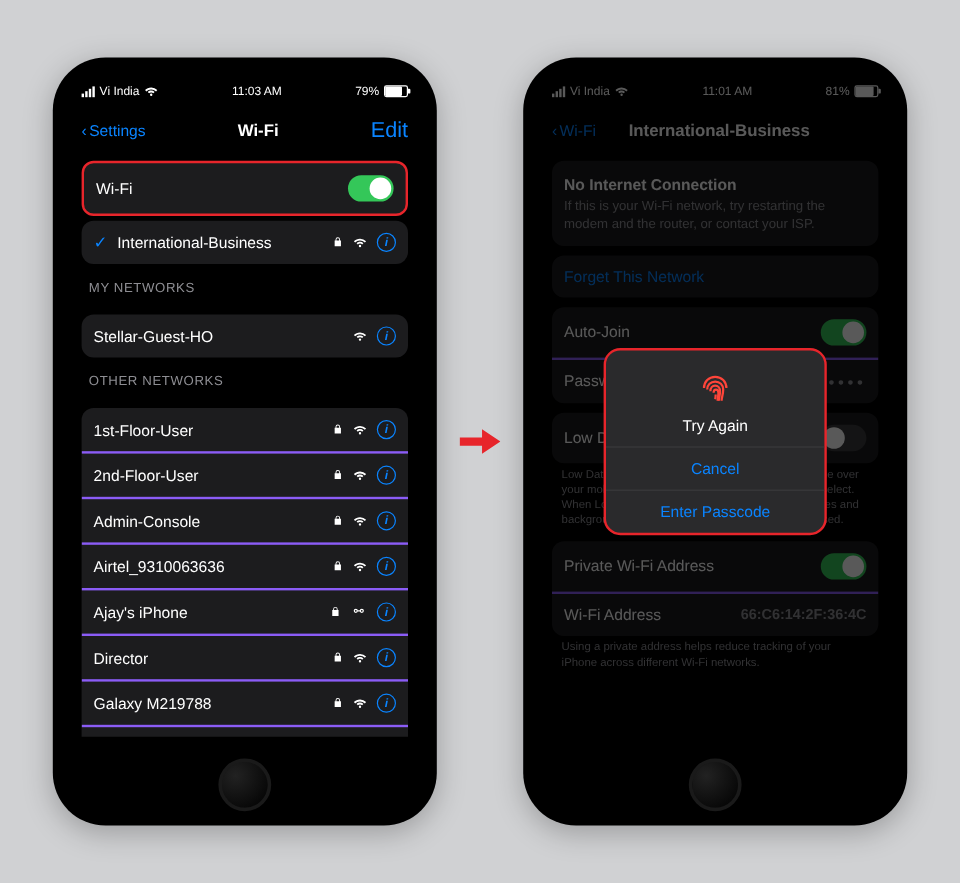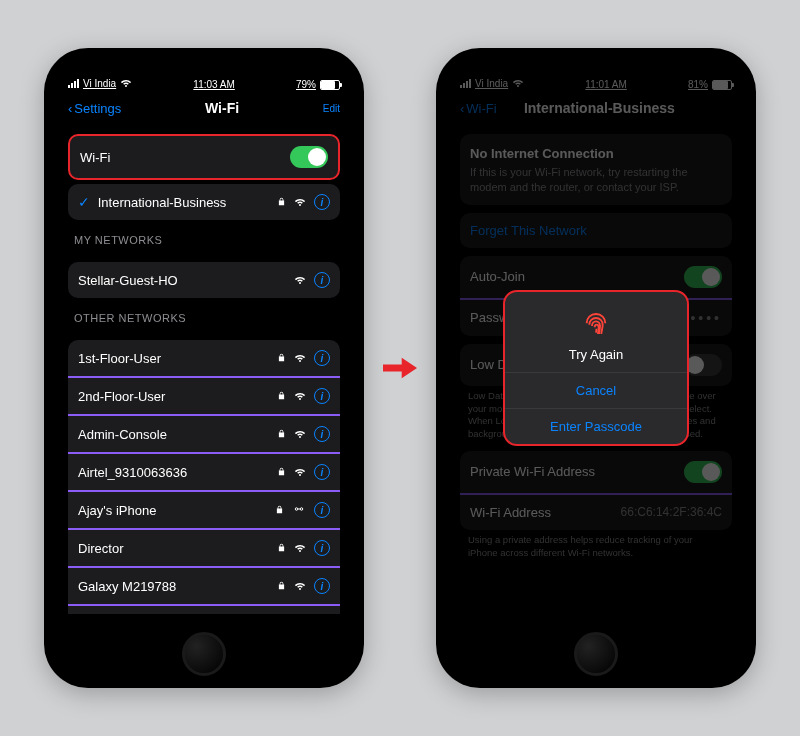--- a/index.html
+++ b/index.html
@@ -28,45 +28,44 @@
     background: #000;
     border-radius: 32px;
     overflow: hidden;
     position: relative;
     color: #fff;
     font-size: 12px;
   }
   .status-bar {
     height: 28px;
     display: flex;
-    align-items: flex-end;
+    align-items: center;
     justify-content: space-between;
     padding: 0 10px;
     font-size: 10px;
-    text-decoration: underline;
   }
   .status-left, .status-right { display: flex; align-items: center; gap: 4px; }
   .signal-bars { display: inline-flex; gap: 1px; align-items: flex-end; }
   .signal-bars span { width: 2px; background: #fff; }
   .signal-bars span:nth-child(1){height:3px} .signal-bars span:nth-child(2){height:5px}
   .signal-bars span:nth-child(3){height:7px} .signal-bars span:nth-child(4){height:9px}
   .wifi-ico { font-size: 11px; }
   .battery { width: 20px; height: 10px; border: 1px solid #fff; border-radius: 2px; position: relative; display:inline-block;}
   .battery::after { content:''; position:absolute; right:-3px; top:2px; width:2px; height:4px; background:#fff; border-radius:0 1px 1px 0;}
   .battery i { display:block; height:100%; width:80%; background:#fff; border-radius:1px;}
   .nav-bar {
     height: 36px;
     display: flex;
     align-items: center;
     justify-content: space-between;
     padding: 0 10px;
   }
   .nav-back { color: #0a84ff; font-size: 13px; display:flex; align-items:center; gap:2px;}
   .nav-title { font-size: 14px; font-weight: 600; }
-  .nav-edit { color: #0a84ff; font-size: 10px; }
+  .nav-edit { color: #0a84ff; font-size: 18px; }
   .content { padding: 0 10px; height: calc(100% - 64px - 60px); overflow: hidden; }
   .group { margin-top: 8px; }
   .group-hdr { font-size: 11px; color: #8e8e93; text-transform: uppercase; padding: 6px 6px 16px; letter-spacing: .5px;}
   .card { background: #1c1c1e; border-radius: 10px; overflow: hidden; }
   .row { display: flex; align-items: center; padding: 10px 10px; border-bottom: 2px solid #8b5cf6; font-size: 13px; }
   .row:last-child { border-bottom: none; }
   .row .lbl { flex: 1; }
   .toggle { width: 38px; height: 22px; border-radius: 11px; background: #34c759; position: relative; }
   .toggle.off { background: #3a3a3c; }
   .toggle i { position:absolute; width:18px; height:18px; background:#fff; border-radius:50%; top:2px; right:2px; }
@@ -77,21 +76,21 @@
   .info-ico { color:#0a84ff; border:1.5px solid #0a84ff; width:16px; height:16px; border-radius:50%; display:inline-flex; align-items:center; justify-content:center; font-size:10px; font-style:italic; font-weight:bold;}
   .highlight-red { border: 2px solid #e7252b; border-radius: 10px; }
   .home-btn { position:absolute; bottom:12px; left:50%; transform:translateX(-50%); width:44px; height:44px; border:3px solid #1a1a1a; border-radius:50%; background: radial-gradient(circle at 30% 30%, #222, #000);}
   .arrow-between {
     width: 36px; height: 36px; position:relative; flex:0 0 auto;
     display:flex; align-items:center; justify-content:center;
   }
   .arrow-between svg { width:34px; height:26px; fill:#e7252b; }
   .dim { opacity: .35; }
   .desc { font-size: 9.5px; color:#8e8e93; padding: 4px 8px 2px; line-height:1.35;}
-  .val { color:#8e8e93; font-size:12px;}
+  .val { color:#8e8e93; font-size:12px;font-weight:bold;}
   .dialog-overlay {
     position:absolute; inset:0; display:flex; align-items:center; justify-content:center;
   }
   .dialog {
     width: 186px; background:#2a2a2c; border-radius:14px; overflow:hidden; text-align:center;
     border: 2px solid #e7252b; outline:2px solid rgba(231,37,43,.0);
   }
   .dialog .touch { padding: 14px 0 6px; }
   .dialog .touch svg { width:32px; height:32px; }
   .dialog .msg { font-size:13px; padding: 0 10px 10px; font-weight:400;}

